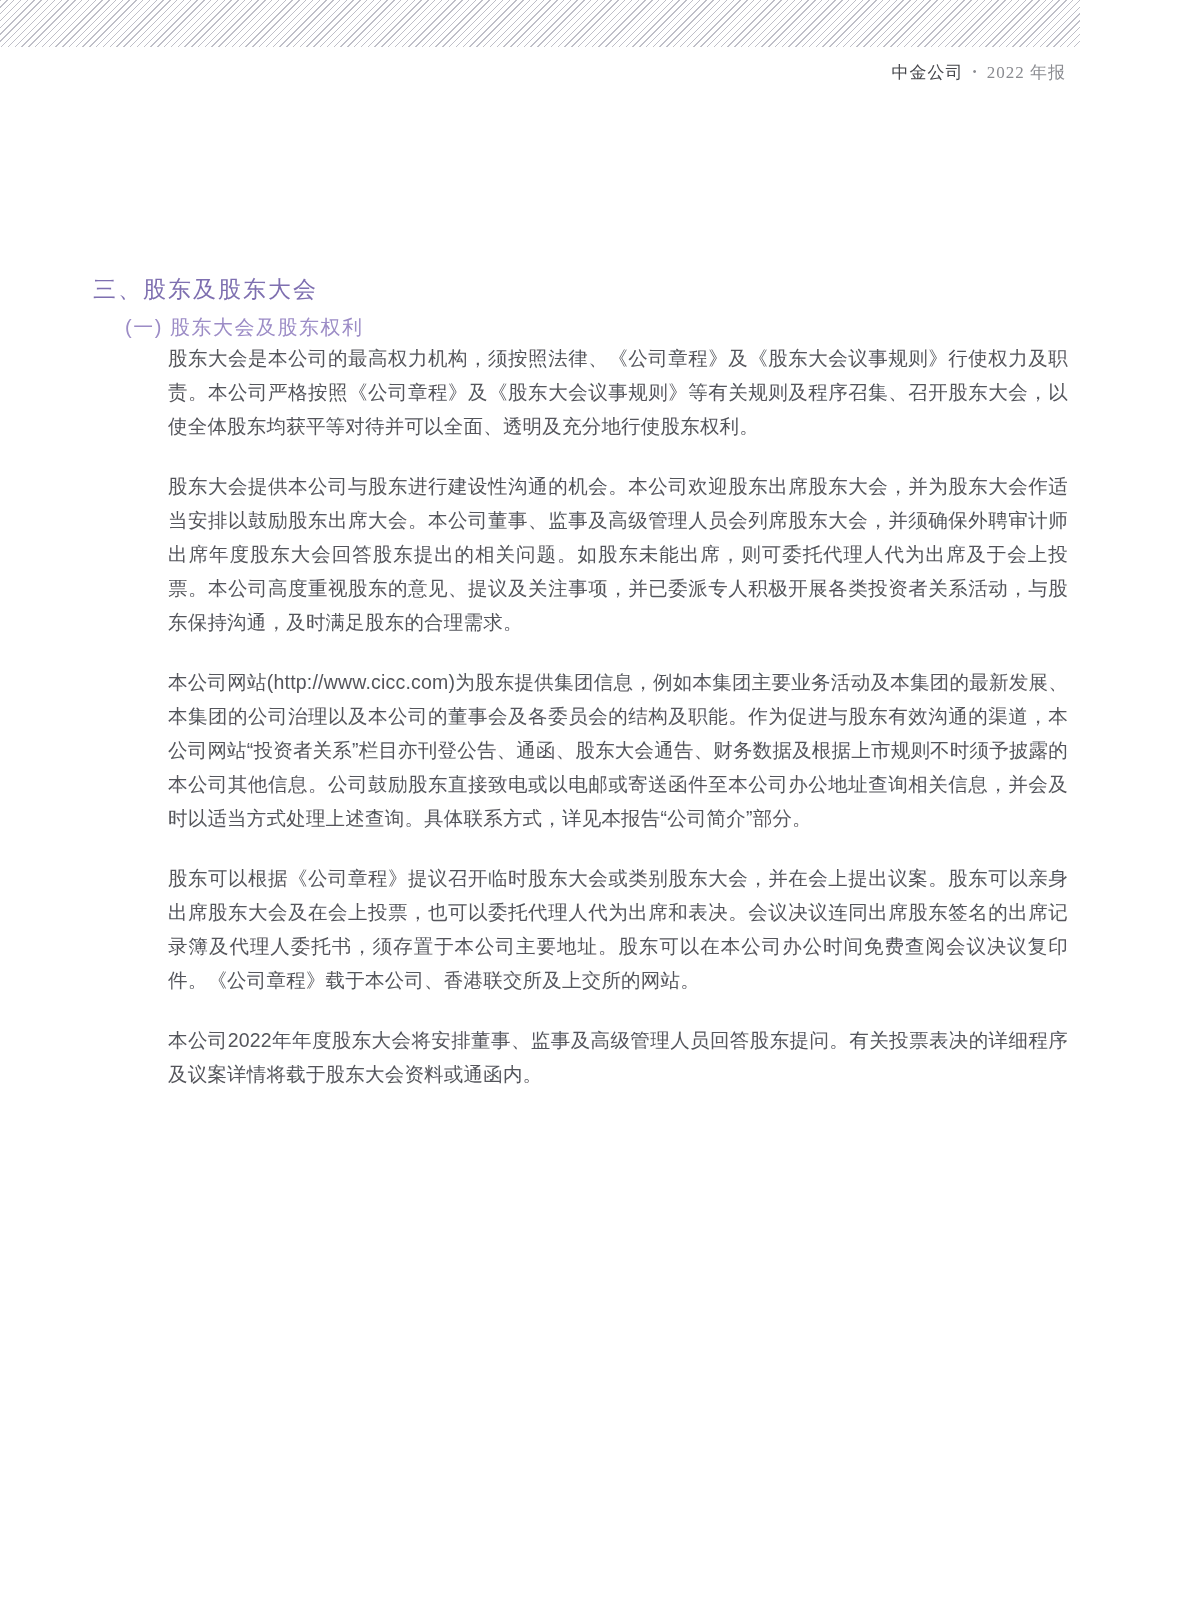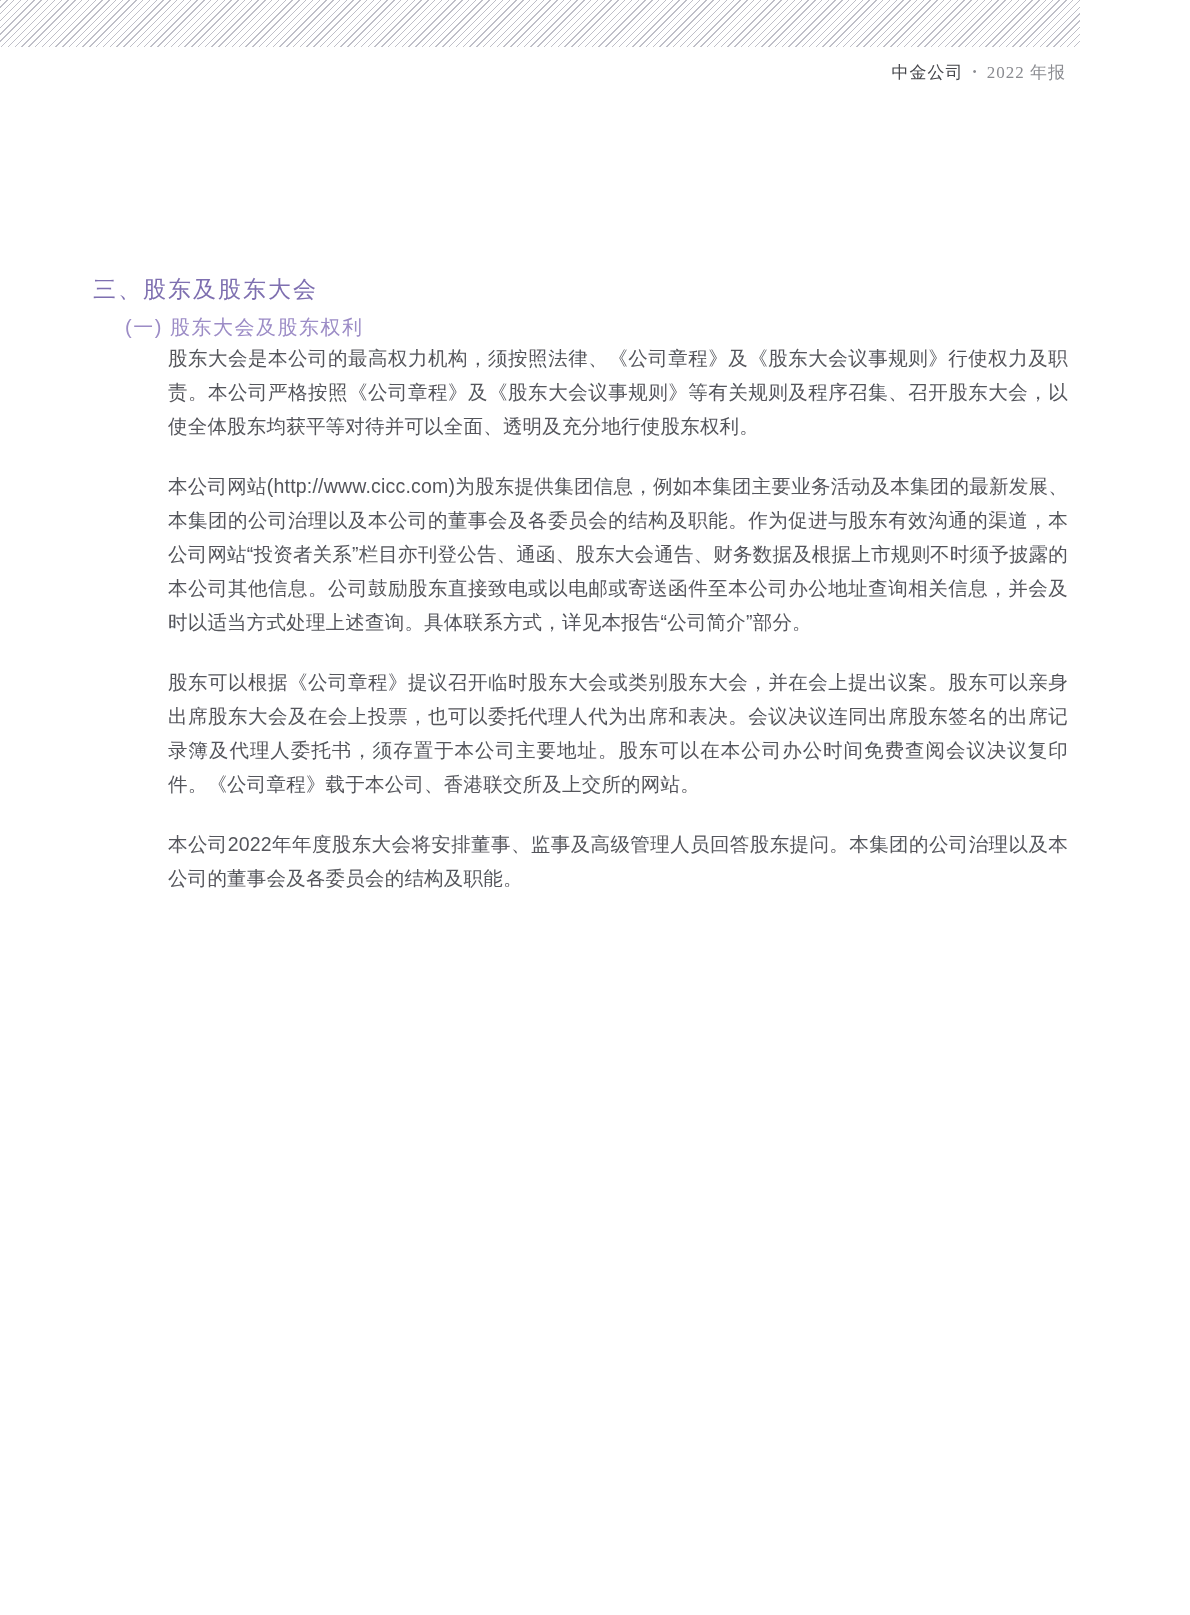--- a/index.html
+++ b/index.html
@@ -106,20 +106,21 @@
   <div class="running-header">
     <span class="company">中金公司</span><span class="sep">•</span><span class="edition">2022 年报</span>
   </div>
 
   <h1 class="section-title">三、股东及股东大会</h1>
 
   <h2 class="subsection-title">(一) 股东大会及股东权利</h2>
 
   <div class="body-text">
     <p>股东大会是本公司的最高权力机构，须按照法律、《公司章程》及《股东大会议事规则》行使权力及职责。本公司严格按照《公司章程》及《股东大会议事规则》等有关规则及程序召集、召开股东大会，以使全体股东均获平等对待并可以全面、透明及充分地行使股东权利。</p>
+    <p>股东大会提供本公司与股东进行建设性沟通的机会。本公司欢迎股东出席股东大会，并为股东大会作适当安排以鼓励股东出席大会。本公司董事、监事及高级管理人员会列席股东大会，并须确保外聘审计师出席年度股东大会回答股东提出的相关问题。如股东未能出席，则可委托代理人代为出席及于会上投票。本公司高度重视股东的意见、提议及关注事项，并已委派专人积极开展各类投资者关系活动，与股东保持沟通，及时满足股东的合理需求。</p>
     <p>本公司网站(http://www.cicc.com)为股东提供集团信息，例如本集团主要业务活动及本集团的最新发展、本集团的公司治理以及本公司的董事会及各委员会的结构及职能。作为促进与股东有效沟通的渠道，本公司网站“投资者关系”栏目亦刊登公告、通函、股东大会通告、财务数据及根据上市规则不时须予披露的本公司其他信息。公司鼓励股东直接致电或以电邮或寄送函件至本公司办公地址查询相关信息，并会及时以适当方式处理上述查询。具体联系方式，详见本报告“公司简介”部分。</p>
     <p>股东可以根据《公司章程》提议召开临时股东大会或类别股东大会，并在会上提出议案。股东可以亲身出席股东大会及在会上投票，也可以委托代理人代为出席和表决。会议决议连同出席股东签名的出席记录簿及代理人委托书，须存置于本公司主要地址。股东可以在本公司办公时间免费查阅会议决议复印件。《公司章程》载于本公司、香港联交所及上交所的网站。</p>
-    <p>本公司2022年年度股东大会将安排董事、监事及高级管理人员回答股东提问。本集团的公司治理以及本公司的董事会及各委员会的结构及职能。</p>
+    <p>本公司2022年年度股东大会将安排董事、监事及高级管理人员回答股东提问。有关投票表决的详细程序及议案详情将载于股东大会资料或通函内。</p>
   </div>
 
   <div class="page-number">125</div>
 
 </div>
 
 </body></html>

